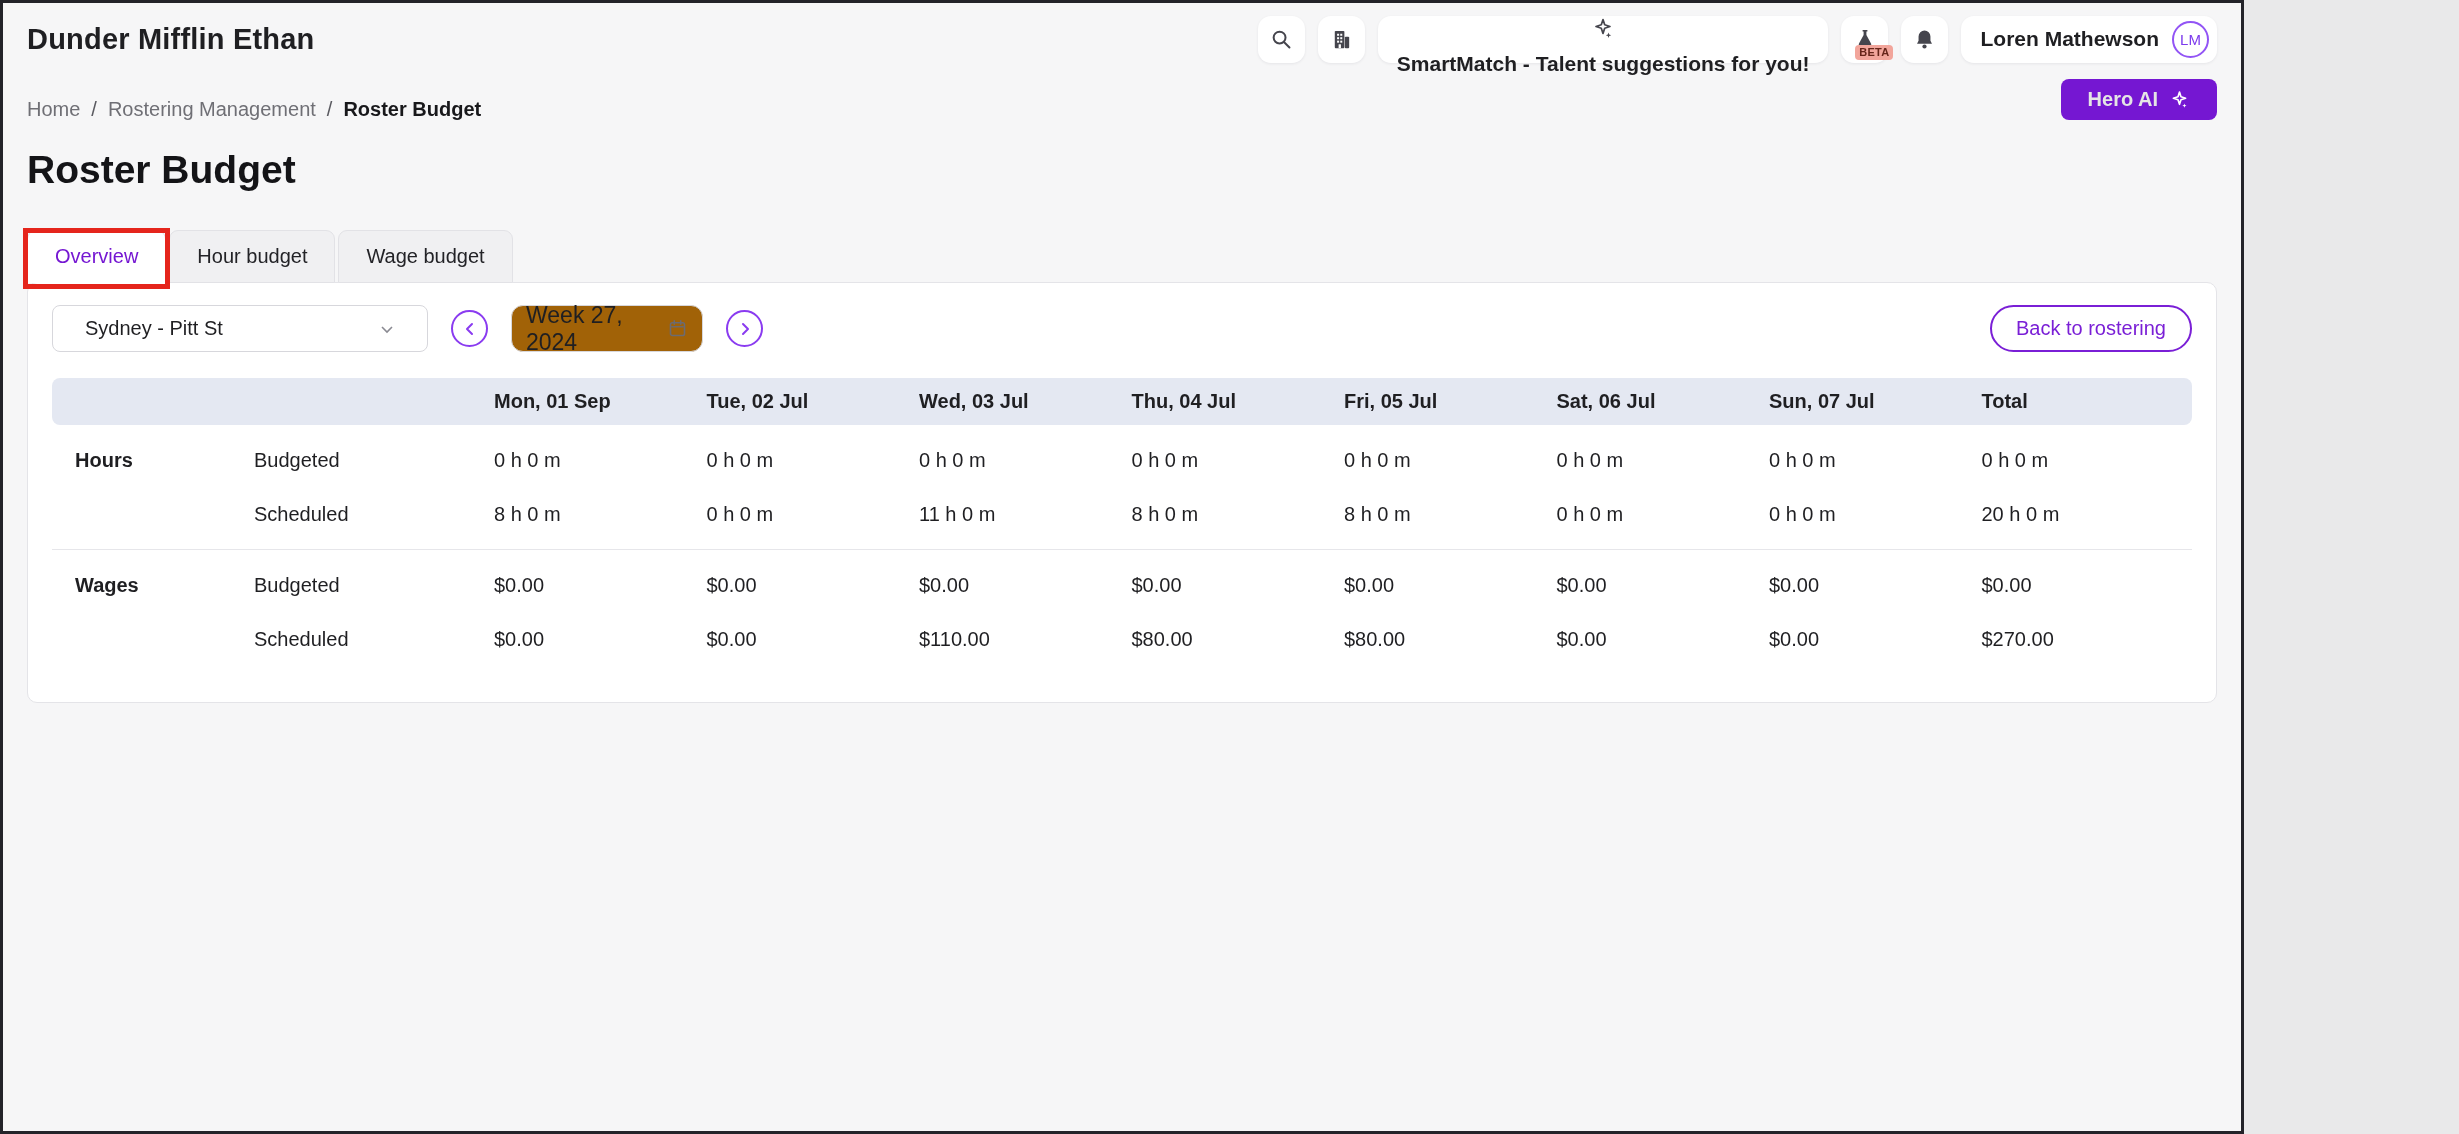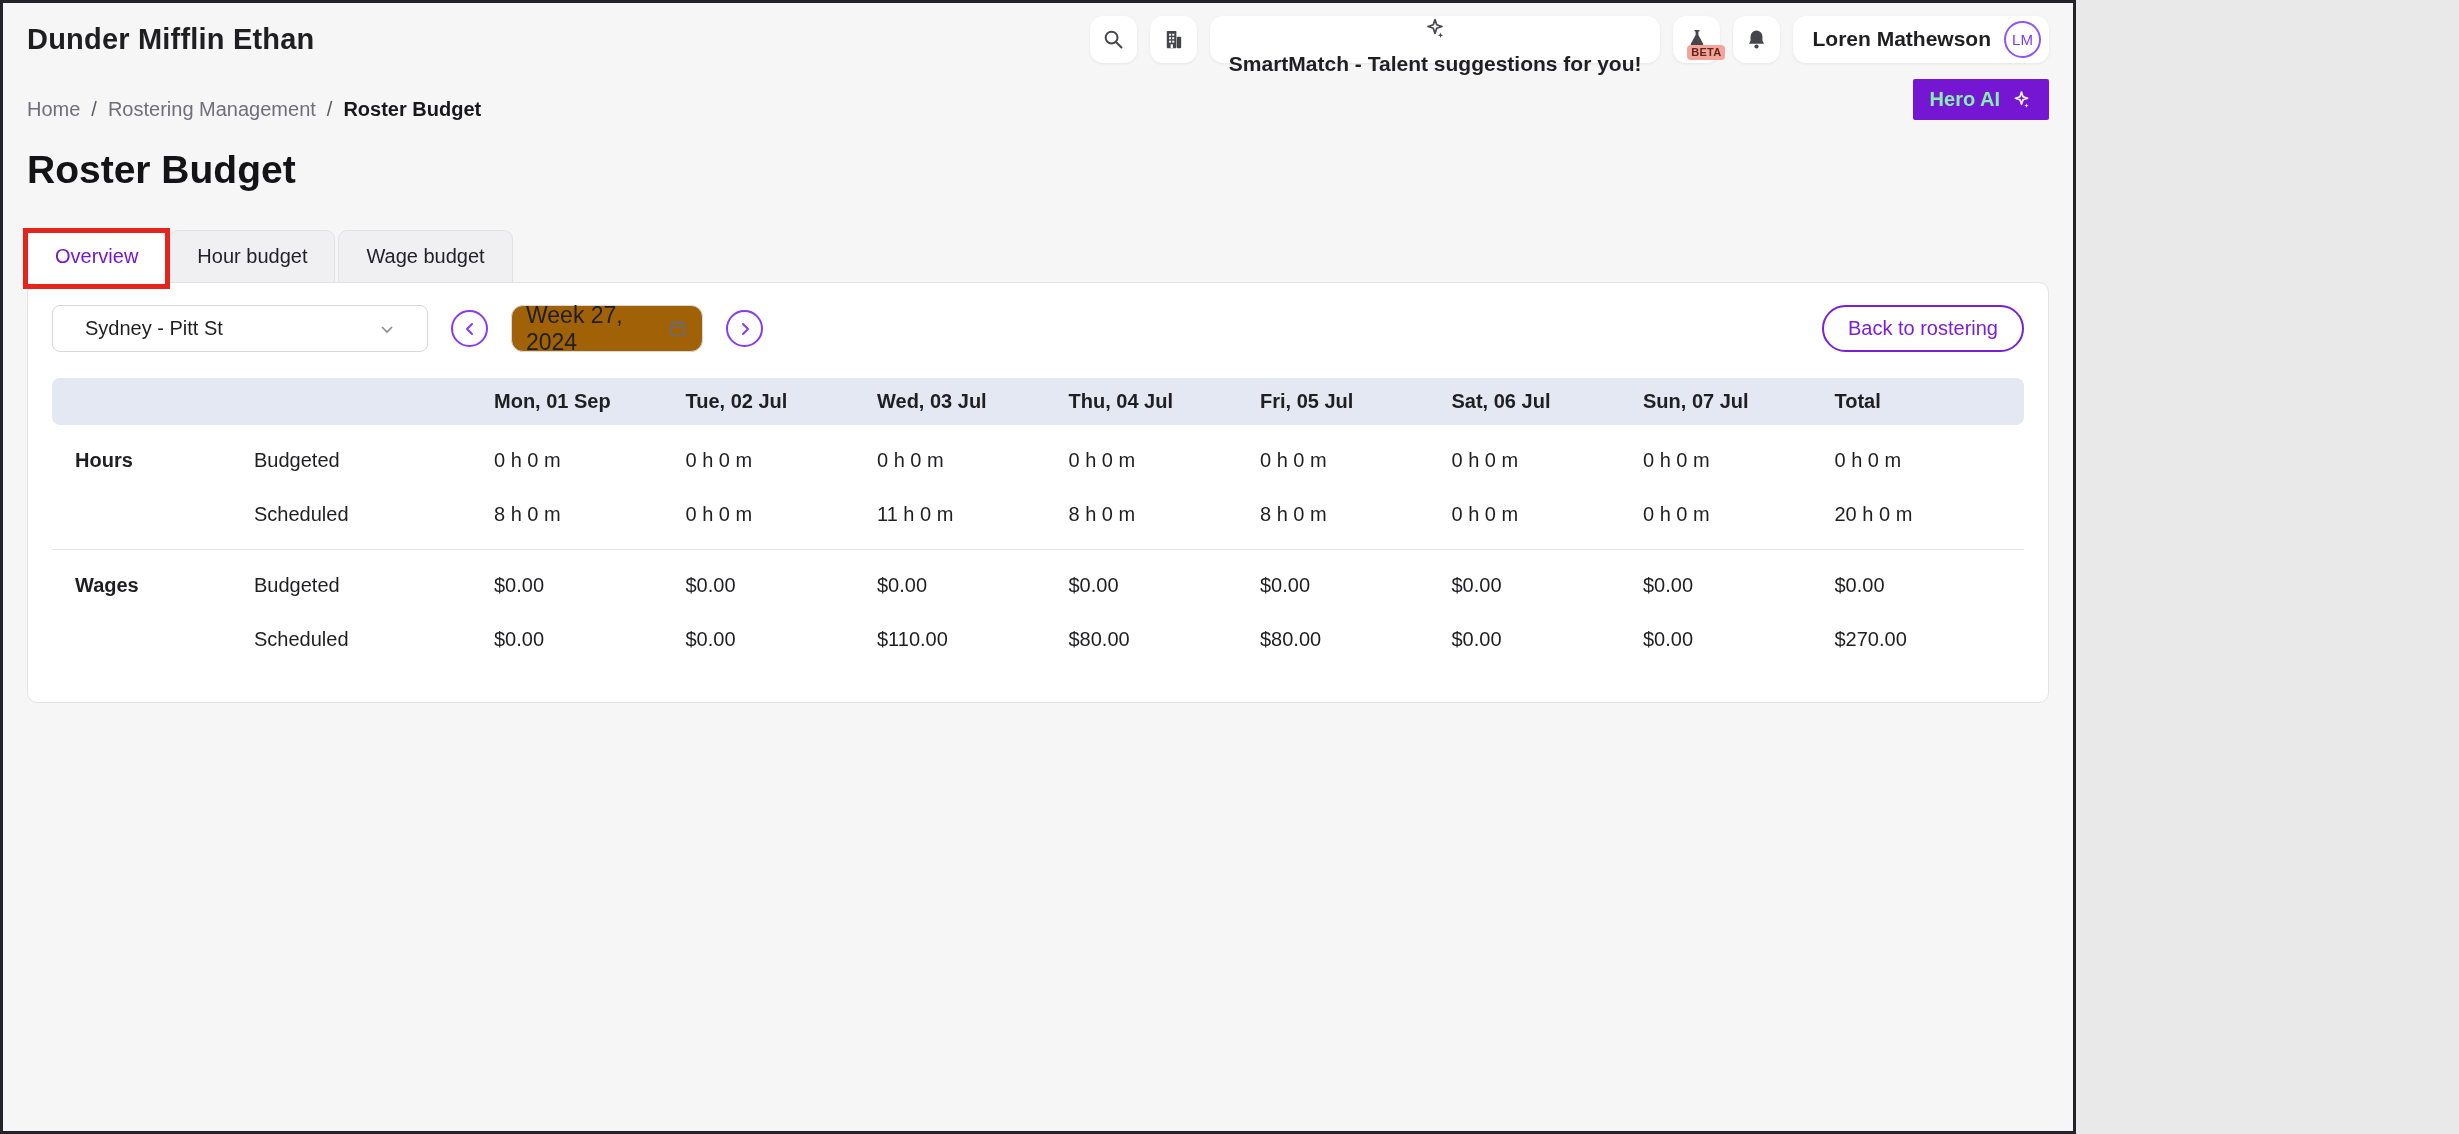--- a/index.html
+++ b/index.html
@@ -1,18 +1,18 @@
 <!DOCTYPE html>
 <html><head>
 <meta charset="utf-8">
 <style>
   * { margin:0; padding:0; box-sizing:border-box; }
   html,body { background:#e9e9ea; }
   .screen {
-    width:2076px; height:1134px;
+    width:2244px; height:1134px;
     border:3px solid #232329;
     background:#f6f6f7;
     font-family:"Liberation Sans", sans-serif;
     color:#1f1f22;
     position:relative;
     overflow:hidden;
   }
 
   
   .topbar { display:flex; justify-content:space-between; align-items:center; padding:10px 24px 0 24px; height:62px; }
@@ -43,22 +43,22 @@
   .beta-badge {
     position:absolute; bottom:3px; right:-5px;
     background:#f2a59b; color:#67251a;
     font-size:11px; font-weight:bold; letter-spacing:.3px;
     padding:2px 4px; border-radius:4px; line-height:1;
   }
 
   
   .hero-ai {
     position:absolute; top:76px; right:24px;
-    background:#7517d2; color:#86efac; border:none; border-radius:2px;
-    padding:9px 17px; font-family:"Liberation Sans", sans-serif;
+    background:#7517d2; color:#e5e5e5; border:none; border-radius:8px;
+    padding:9px 27px; font-family:"Liberation Sans", sans-serif;
     font-size:20px; font-weight:bold;
     display:flex; gap:11px; align-items:center; cursor:pointer;
   }
   .breadcrumb { padding:0 24px; margin-top:33px; font-size:20px; color:#6f6f75; display:flex; gap:11px; align-items:center; }
   .crumb.link { cursor:pointer; }
   .crumb.current { color:#18181b; font-weight:bold; }
   .sep { color:#5a5a60; }
 
   .page-title { margin:27px 24px 0; font-size:39px; font-weight:bold; color:#141417; }
 

